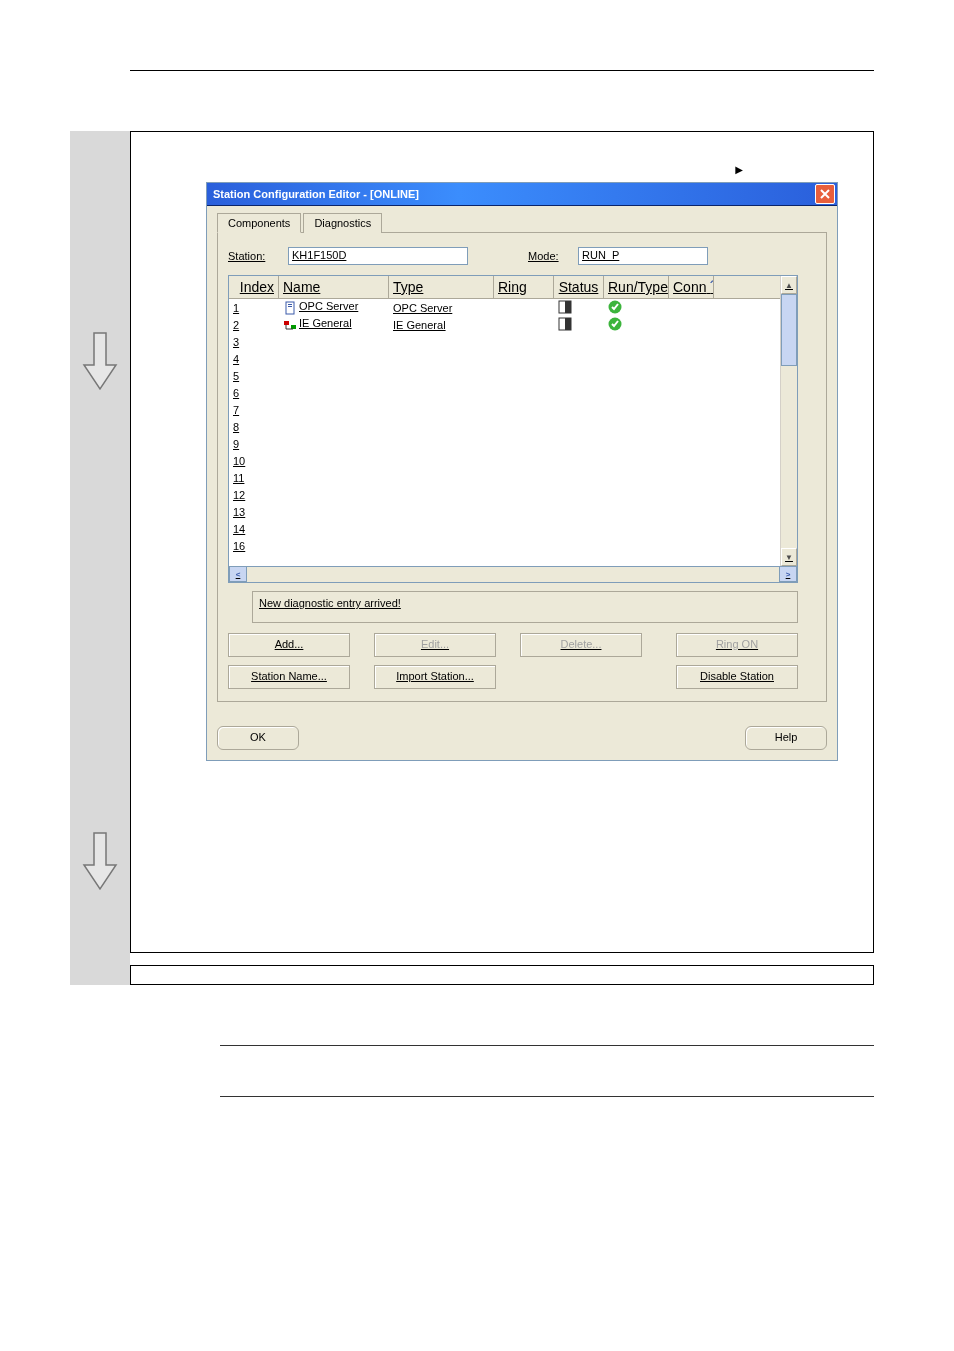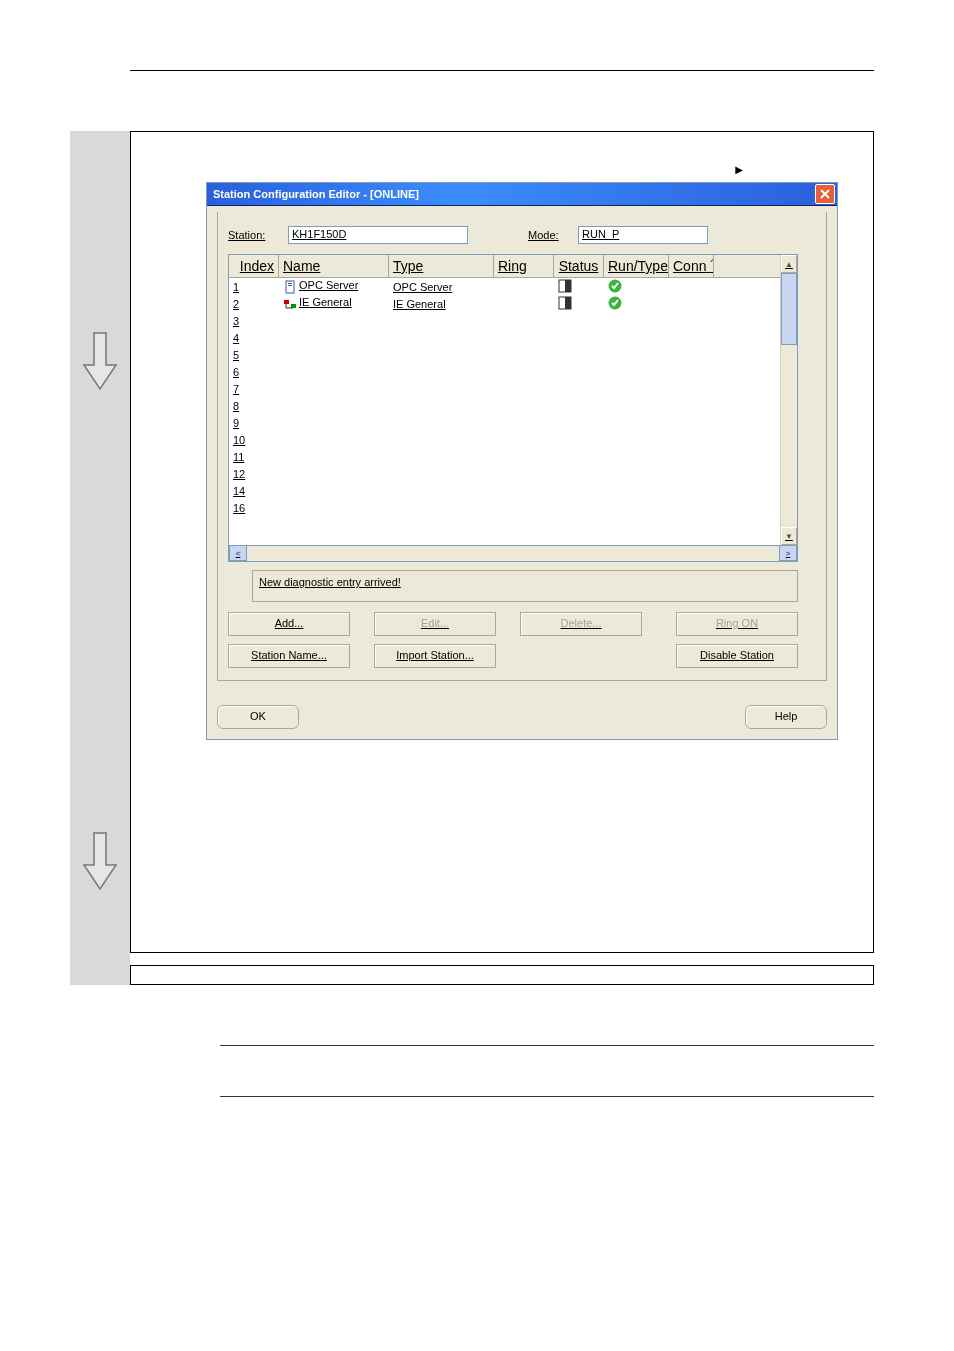--- a/index.html
+++ b/index.html
@@ -302,20 +302,24 @@
       <div class="titlebar">
         <span class="titlebar-text">Station Configuration Editor - [ONLINE]</span>
         <div class="close-btn">
           <svg width="10" height="10" viewBox="0 0 10 10">
               <path d="M1 1 L9 9 M9 1 L1 9" stroke="#fff" stroke-width="2"></path>
             </svg>
         </div>
       </div>
       <div class="dlg-body">
 
+        <div class="tabs">
+          <div class="tab active">Components</div>
+          <div class="tab">Diagnostics</div>
+        </div>
 
         <div class="tabpanel">
 
           <div class="row">
             <span class="lbl">Station:</span>
             <div class="textfield">KH1F150D</div>
             <span class="lbl2">Mode:</span>
             <div class="textfield textfield2">RUN_P</div>
           </div>
 
@@ -456,20 +460,29 @@
                   <div class="lv-row">
                     <div class="cell c-index">12</div>
                     <div class="cell c-name"></div>
                     <div class="cell c-type"></div>
                     <div class="cell c-ring"></div>
                     <div class="cell c-status"></div>
                     <div class="cell c-run"></div>
                     <div class="cell c-conn"></div>
                   </div>
                   <div class="lv-row">
+                    <div class="cell c-index">13</div>
+                    <div class="cell c-name"></div>
+                    <div class="cell c-type"></div>
+                    <div class="cell c-ring"></div>
+                    <div class="cell c-status"></div>
+                    <div class="cell c-run"></div>
+                    <div class="cell c-conn"></div>
+                  </div>
+                  <div class="lv-row">
                     <div class="cell c-index">14</div>
                     <div class="cell c-name"></div>
                     <div class="cell c-type"></div>
                     <div class="cell c-ring"></div>
                     <div class="cell c-status"></div>
                     <div class="cell c-run"></div>
                     <div class="cell c-conn"></div>
                   </div>
                   <div class="lv-row">
                     <div class="cell c-index">16</div>

